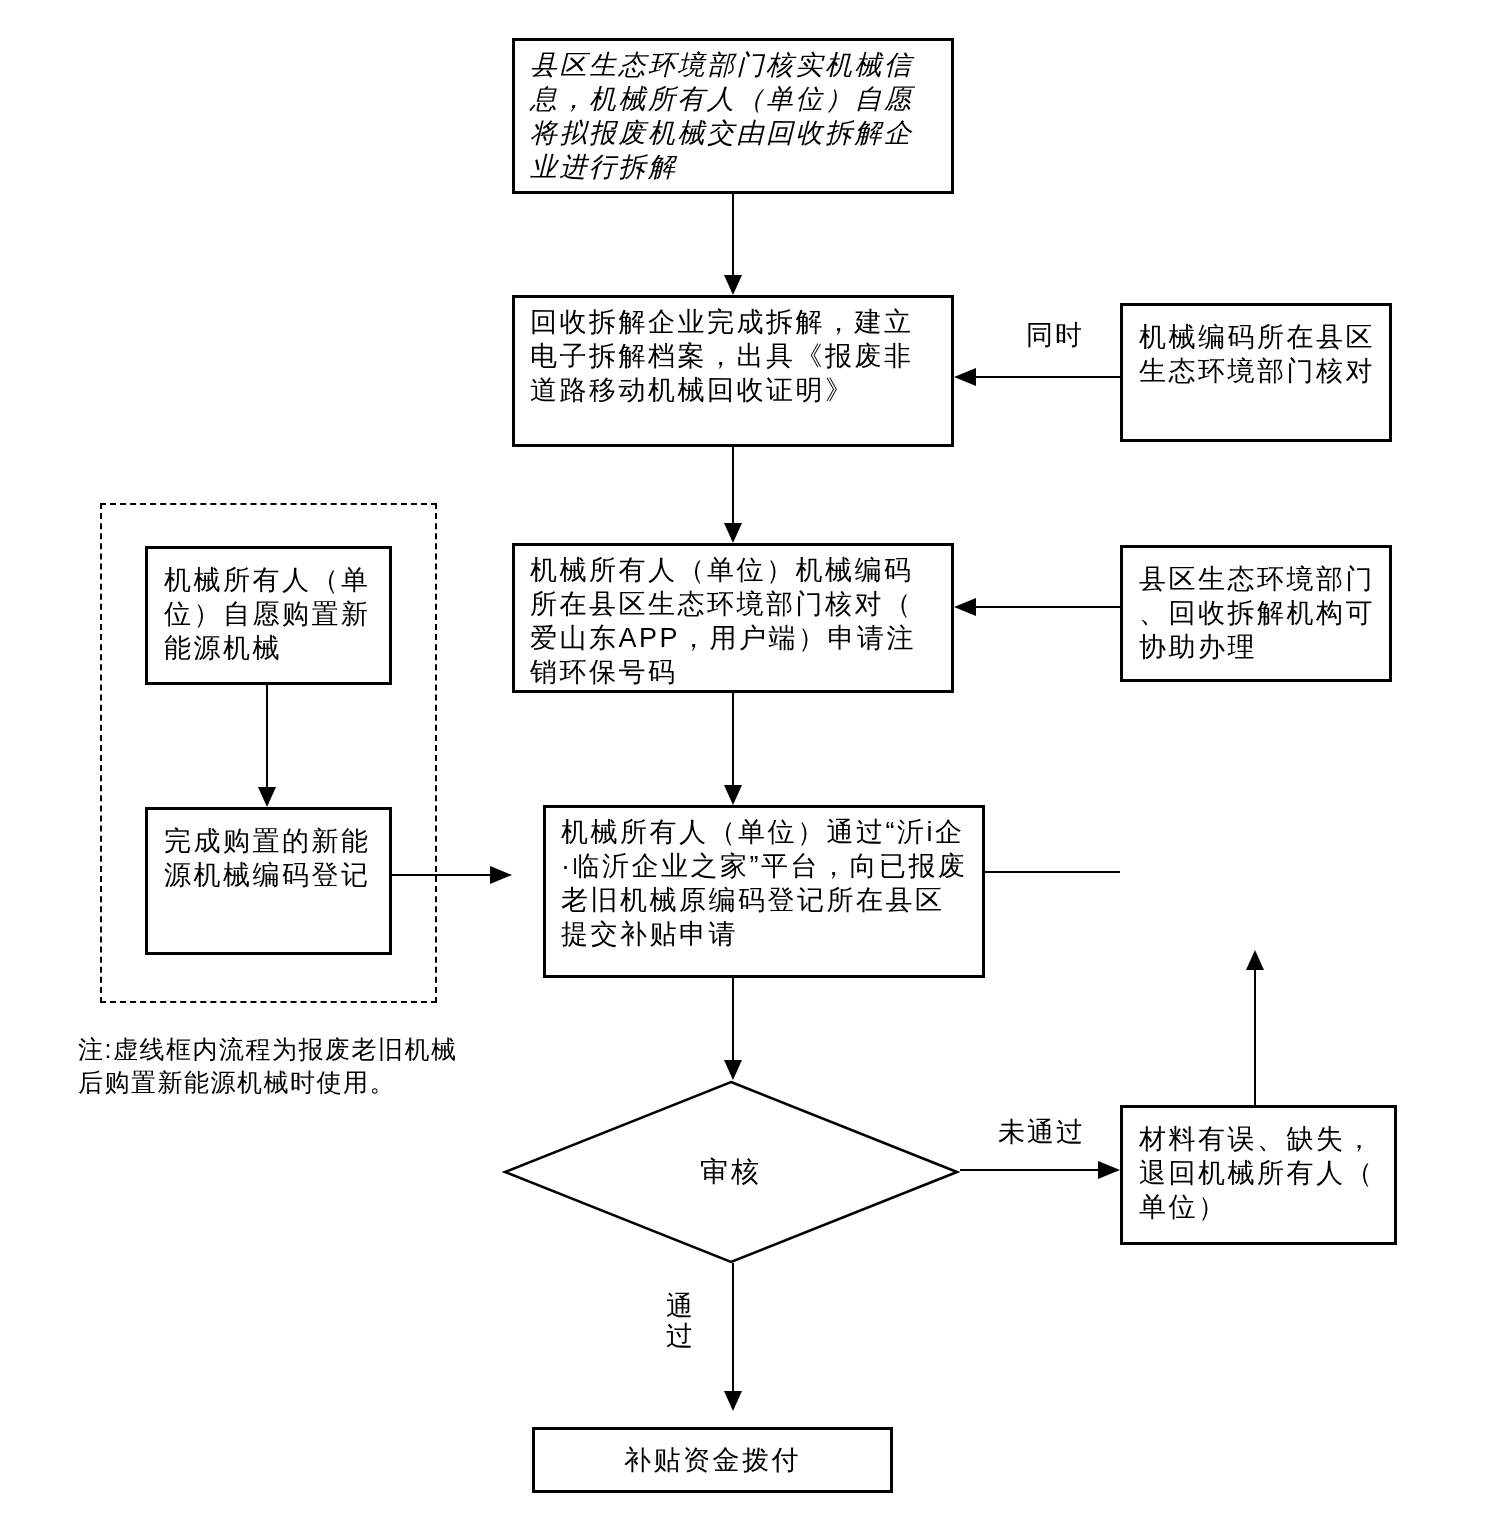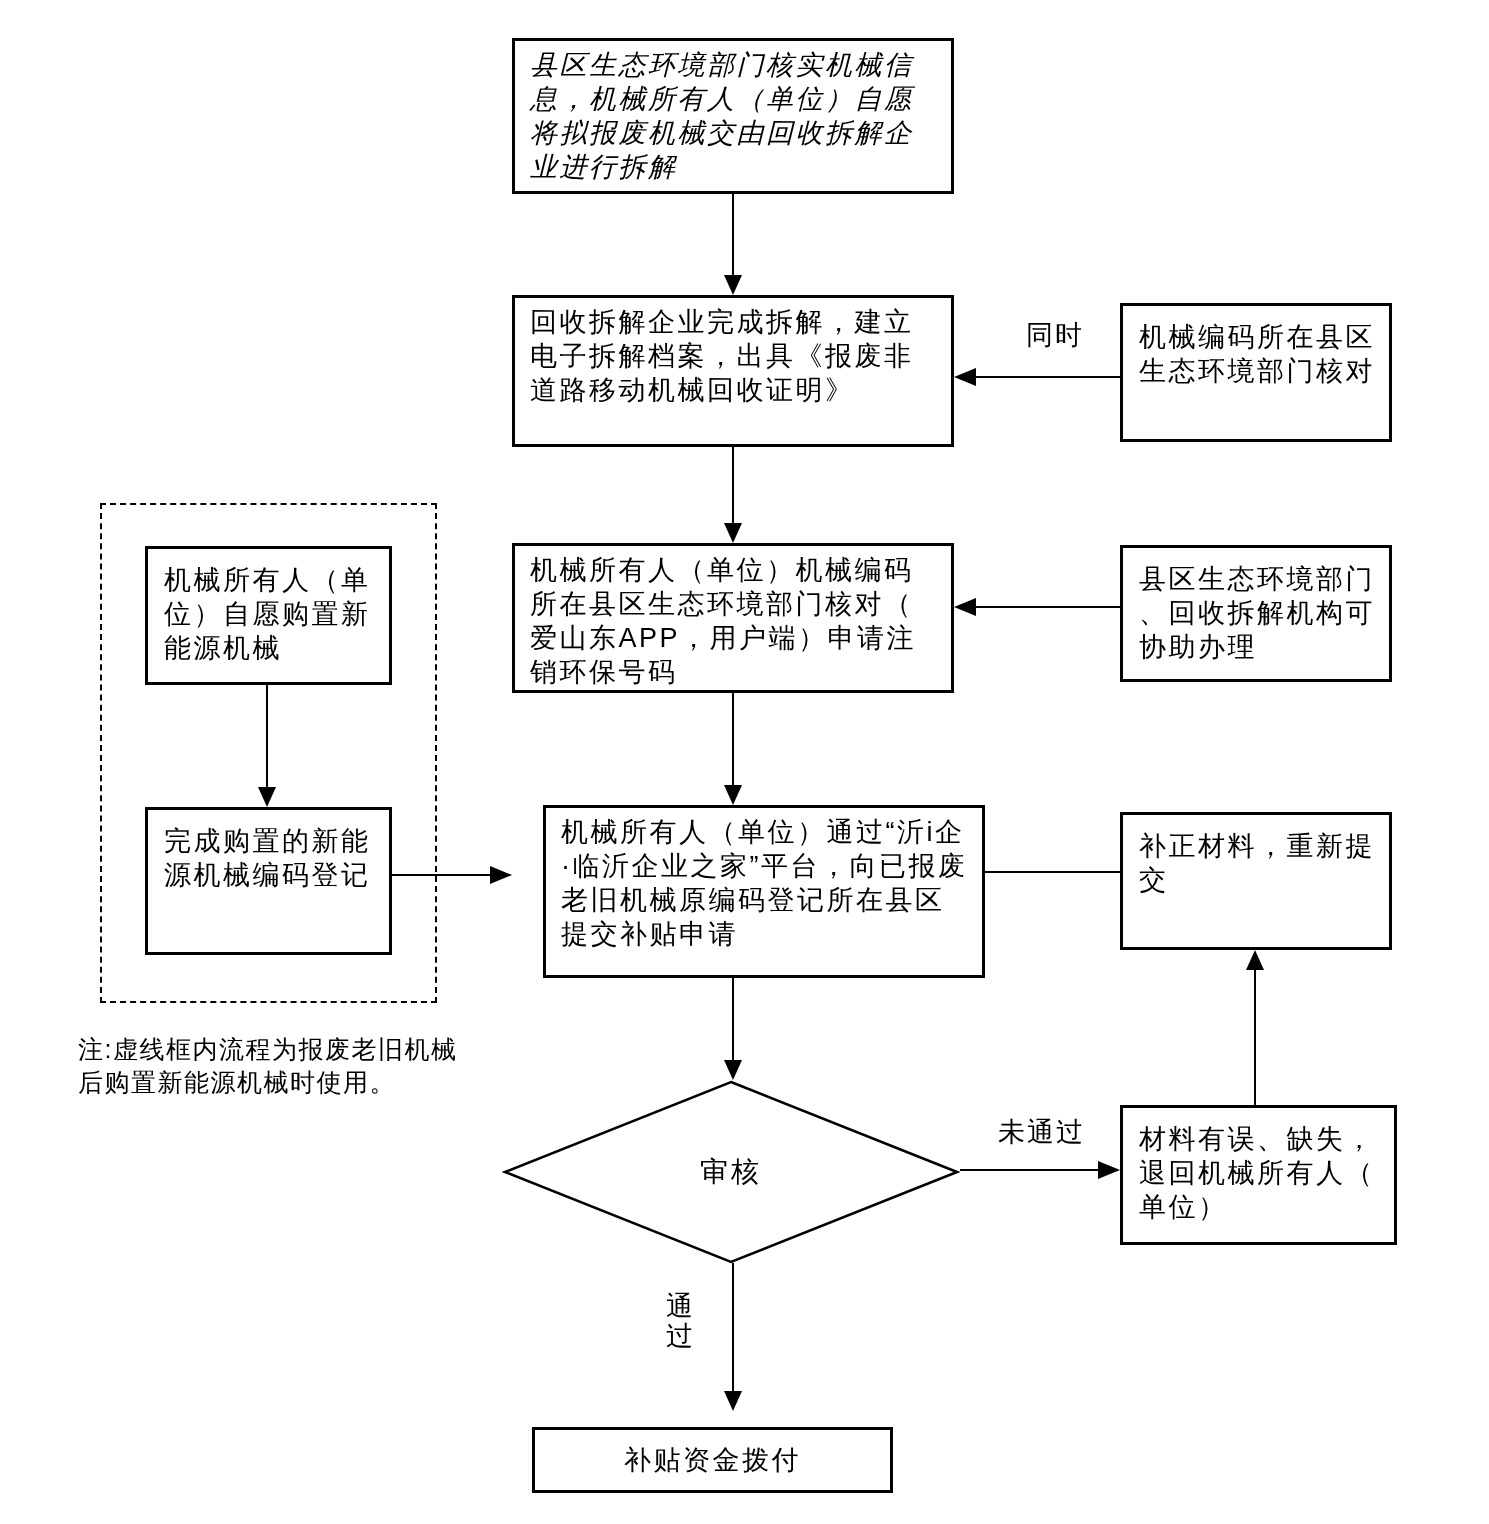--- a/index.html
+++ b/index.html
@@ -167,21 +167,20 @@
   <div class="box" style="left:512px; top:295px; width:442px; height:152px;">回收拆解企业完成拆解，建立电子拆解档案，出具《报废非道路移动机械回收证明》</div>
 
   <div class="box" style="left:512px; top:543px; width:442px; height:150px;">机械所有人（单位）机械编码所在县区生态环境部门核对（爱山东APP，用户端）申请注销环保号码</div>
 
   <div class="box" style="left:512px; top:805px; width:442px; height:173px;margin-left:31px;">机械所有人（单位）通过“沂i企·临沂企业之家”平台，向已报废老旧机械原编码登记所在县区提交补贴申请</div>
 
   <div class="box side" style="left:1120px; top:303px; width:272px; height:139px;">机械编码所在县区生态环境部门核对</div>
 
   <div class="box side" style="left:1120px; top:545px; width:272px; height:137px;">县区生态环境部门、回收拆解机构可协助办理</div>
 
-  <div class="box side" style="left:1120px; top:812px; width:272px; height:138px;">补正材料，重新提交</div>
 
   <div class="box side" style="left:1120px; top:1105px; width:277px; height:140px;">材料有误、缺失，退回机械所有人（单位）</div>
 
   <div class="box side" style="left:145px; top:546px; width:247px; height:139px;">机械所有人（单位）自愿购置新能源机械</div>
 
   <div class="box side" style="left:145px; top:807px; width:247px; height:148px;">完成购置的新能源机械编码登记</div>
 
   <div class="diamond">
     <svg width="458" height="184" viewBox="0 0 458 184">
       <polygon points="229,2 455,92 229,182 3,92" fill="#ffffff" stroke="#000000" stroke-width="2.5"></polygon>

